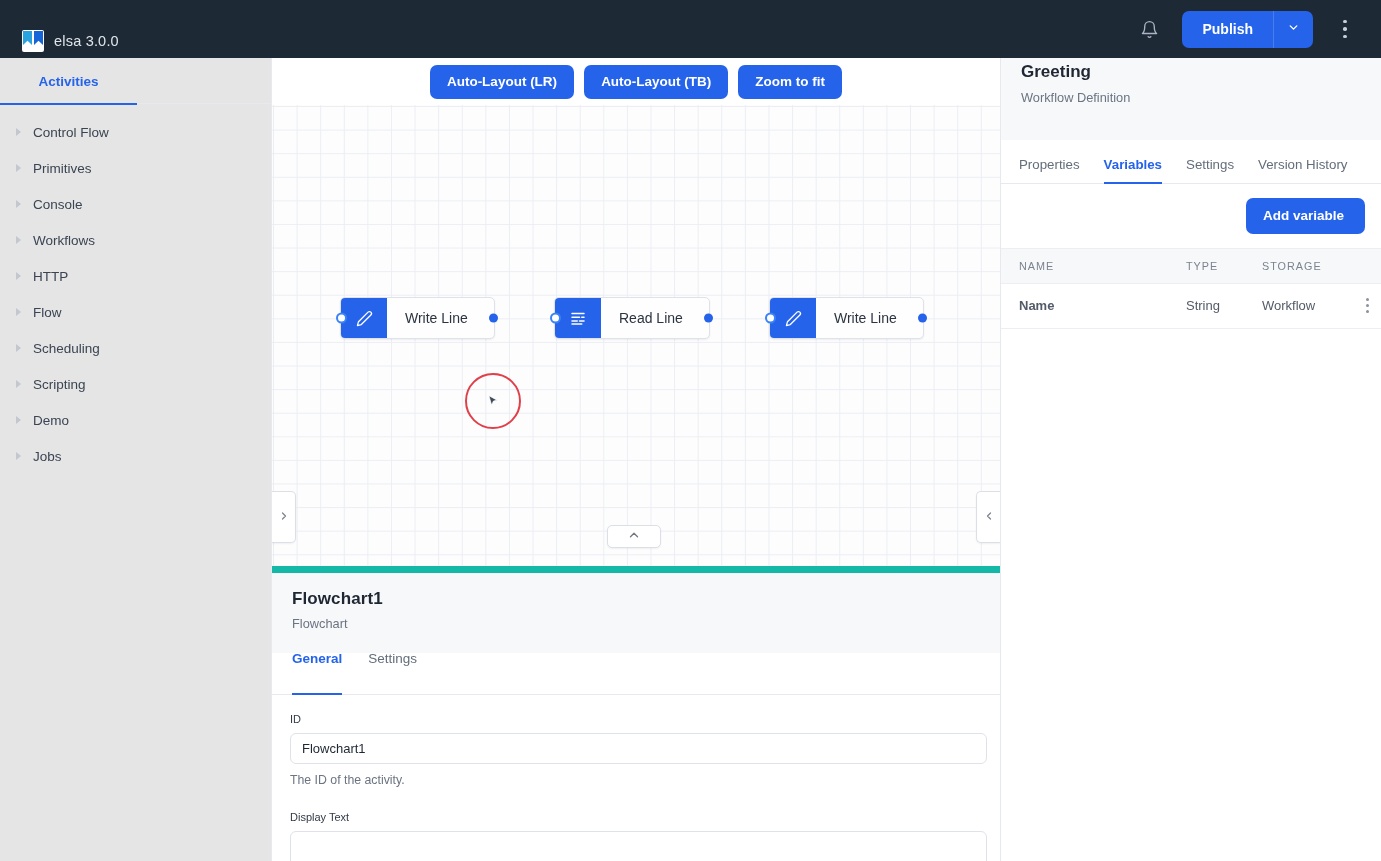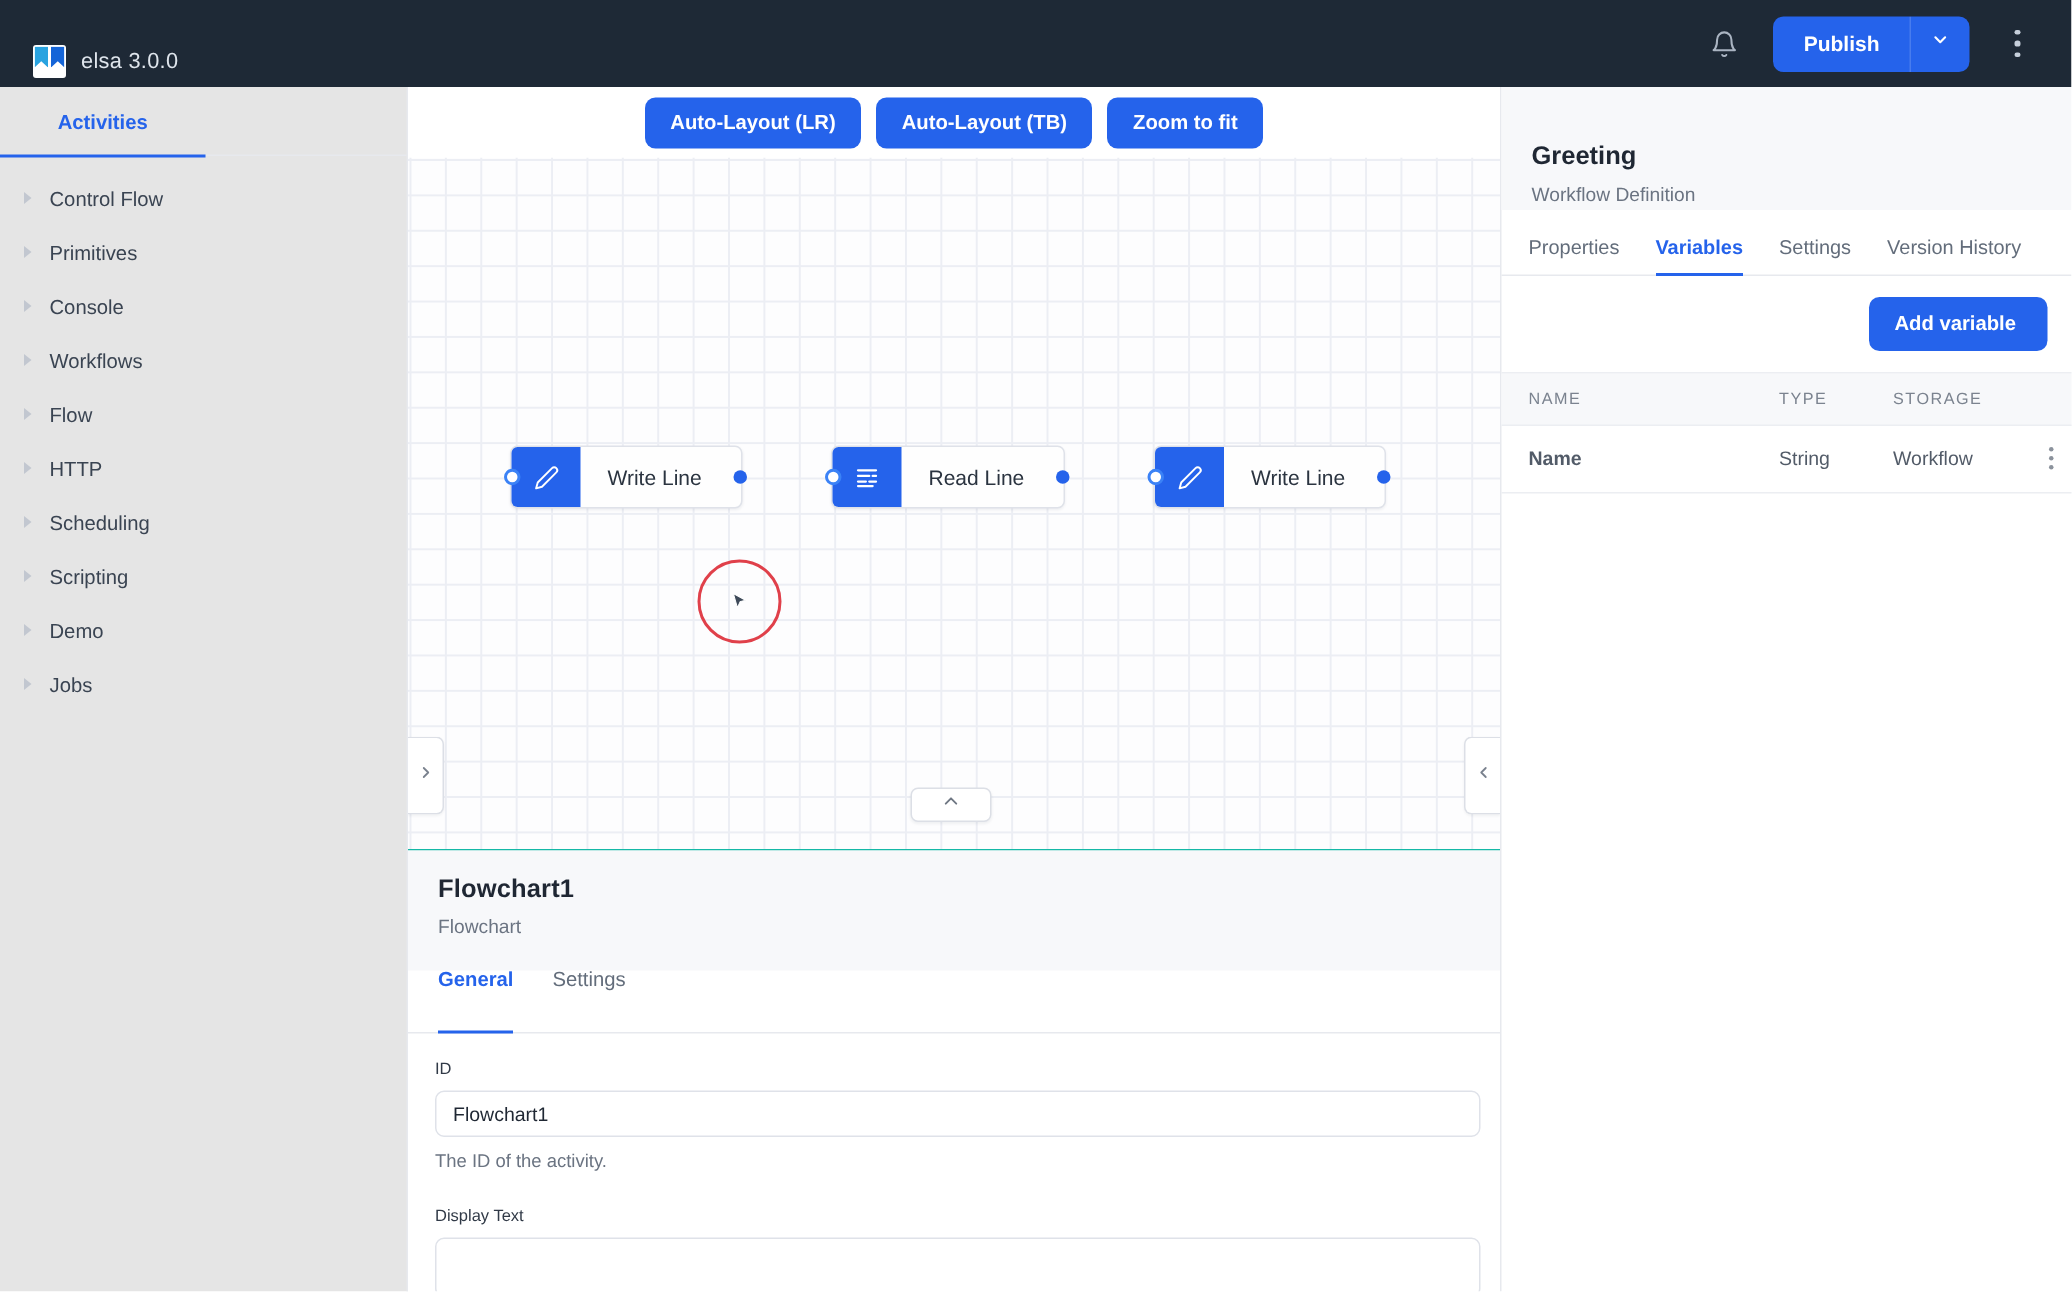--- a/index.html
+++ b/index.html
@@ -148,21 +148,21 @@
     border-radius: 5px; display: flex; align-items: center; justify-content: center;
     cursor: pointer; box-shadow: 0 1px 2px rgba(20,30,50,.06); z-index: 8;
   }
   .handle-left { left: 0px; top: 433px; width: 24px; height: 52px; border-left: none; border-radius: 0 5px 5px 0; }
   .handle-right { right: 0px; top: 433px; width: 24px; height: 52px; border-right: none; border-radius: 5px 0 0 5px; }
   .handle-bottom { left: 335px; top: 467px; width: 54px; height: 23px; }
 
   
   .bottom-panel {
     position: absolute; left: 0; top: 508px; width: 728px; height: 243px;
-    background: #ffffff; border-top: 1px solid #14b8a6;
+    background: #ffffff; border-top: 7px solid #14b8a6;
   }
   .bp-head { background: #f7f8fa; padding: 16px 20px 18px 20px; height: 80px; }
   .bp-title { font-size: 17px; font-weight: bold; color: #1f2733; letter-spacing: .1px; }
   .bp-sub { font-size: 12.8px; color: #6b7482; margin-top: 7px; }
   .bp-tabs {
     display: flex; gap: 26px; padding: 0 20px; height: 42px; align-items: flex-end;
     border-bottom: 1px solid #e7e9ee; position: relative;
   }
   .bp-tab { font-size: 13.5px; color: #636d7b; padding-bottom: 28px; cursor: pointer; }
   .bp-tab.active { color: #2563eb; font-weight: bold; position: relative; }
@@ -182,21 +182,21 @@
     width: 697px; height: 40px; border: 1px solid #dfe2e9; border-radius: 6px;
     background: #fff; resize: none; font-family: "Liberation Sans", sans-serif;
     font-size: 13px; padding: 7px 11px;
   }
 
   
   .rightpanel {
     position: absolute; left: 1000px; top: 58px; width: 381px; height: 803px;
     background: #ffffff; border-left: 1px solid #e7e9ee;
   }
-  .rp-head { background: #f7f8fa; padding: 36px 20px 20px 20px; height: 82px; }
+  .rp-head { background: #f7f8fa; padding: 4px 20px 20px 20px; height: 82px; }
   .rp-title { font-size: 17px; font-weight: bold; color: #1f2733; }
   .rp-sub { font-size: 12.8px; color: #6b7482; margin-top: 8px; }
   .rp-tabs {
     display: flex; gap: 24px; padding: 0 18px; height: 44px; align-items: flex-end;
     border-bottom: 1px solid #e7e9ee;
   }
   .rp-tab { font-size: 13.3px; color: #636d7b; padding-bottom: 11px; cursor: pointer; white-space: nowrap; }
   .rp-tab.active { color: #2563eb; font-weight: bold; position: relative; }
   .rp-tab.active::after {
     content: ""; position: absolute; left: 0; bottom: -1px; width: 100%; height: 2.5px; background: #2563eb;
@@ -279,25 +279,25 @@
       <div class="side-item">
         <span class="tri"></span>
         <span class="side-label">Console</span>
       </div>
       <div class="side-item">
         <span class="tri"></span>
         <span class="side-label">Workflows</span>
       </div>
       <div class="side-item">
         <span class="tri"></span>
+        <span class="side-label">HTTP</span>
+      </div>
+      <div class="side-item">
+        <span class="tri"></span>
         <span class="side-label">Flow</span>
-      </div>
-      <div class="side-item">
-        <span class="tri"></span>
-        <span class="side-label">HTTP</span>
       </div>
       <div class="side-item">
         <span class="tri"></span>
         <span class="side-label">Scheduling</span>
       </div>
       <div class="side-item">
         <span class="tri"></span>
         <span class="side-label">Scripting</span>
       </div>
       <div class="side-item">

